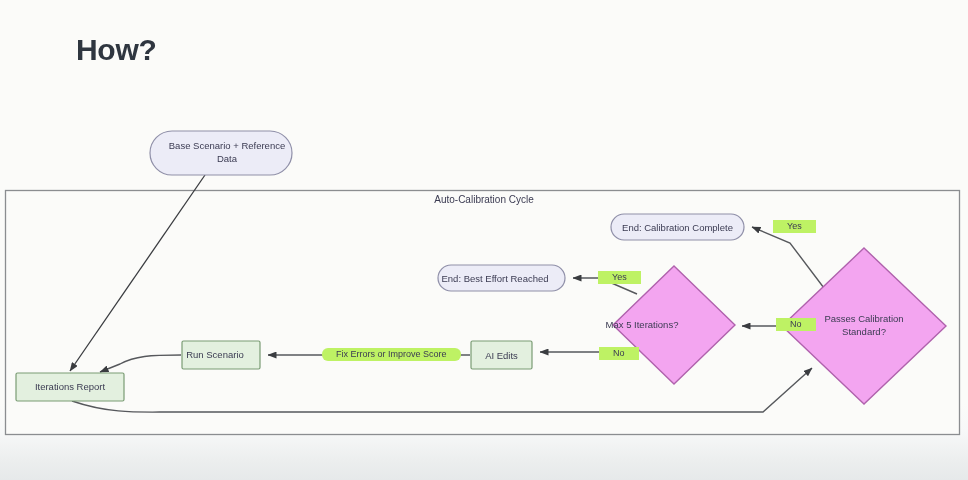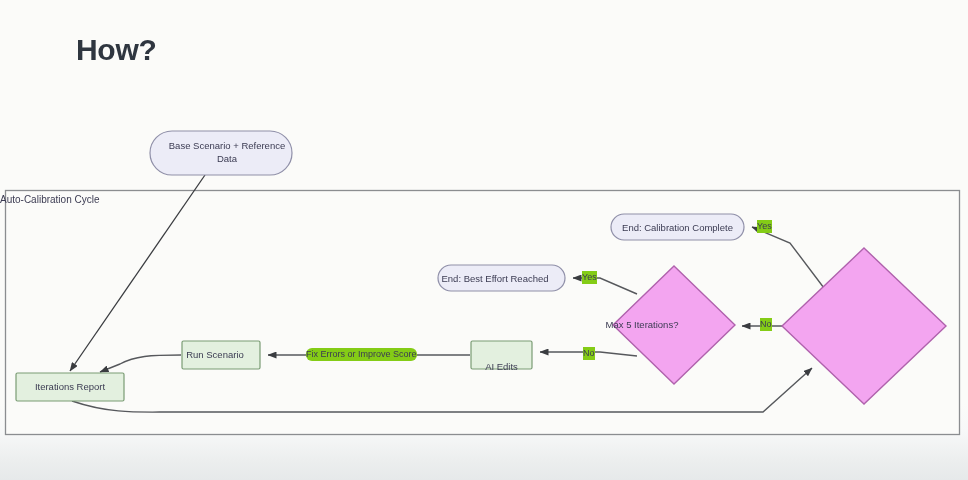--- a/index.html
+++ b/index.html
@@ -34,30 +34,32 @@
     font-size: 9.5px;
     text-align: center;
     line-height: 13px;
     pointer-events: none;
     white-space: pre-line;
   }
   .edge-label {
     position: absolute;
     color: #3b3b52;
     font-size: 9px;
-    background: #84cc16;
-    padding: 1px 0;
+    background: #bef264;
+    padding: 1px 14px;
     line-height: 11px;
     white-space: nowrap;
+    margin-left: 16px;
   }
   #subgraph-title {
     position: absolute;
     color: #3b3b52;
     font-size: 10px;
     left: 0; right: 0;
+    text-align: center;
     top: 194px;
   }
 </style>
 </head>
 <body>
 
 <div id="page-title">How?</div>
 
 <div id="diagram-canvas">
 
@@ -108,22 +110,24 @@
 
   <div class="node-label" style="left:152px;top:139px;width:150px;">Base Scenario + Reference
 Data</div>
 
   <div class="node-label" style="left:611px;top:221px;width:133px;">End: Calibration Complete</div>
 
   <div class="node-label" style="left:438px;top:272px;width:114px;">End: Best Effort Reached</div>
 
   <div class="node-label" style="left:581px;top:318px;width:122px;">Max 5 Iterations?</div>
 
+  <div class="node-label" style="left:784px;top:312px;width:160px;">Passes Calibration
+Standard?</div>
 
-  <div class="node-label" style="left:471px;top:360px;width:61px;">AI Edits</div>
+  <div class="node-label" style="left:471px;top:349px;width:61px;">AI Edits</div>
 
   <div class="node-label" style="left:182px;top:348px;width:66px;">Run Scenario</div>
 
   <div class="node-label" style="left:16px;top:380px;width:108px;">Iterations Report</div>
 
   <div class="edge-label" style="left:757px;top:220px;">Yes</div>
 
   <div class="edge-label" style="left:582px;top:271px;">Yes</div>
 
   <div class="edge-label" style="left:760px;top:318px;">No</div>

